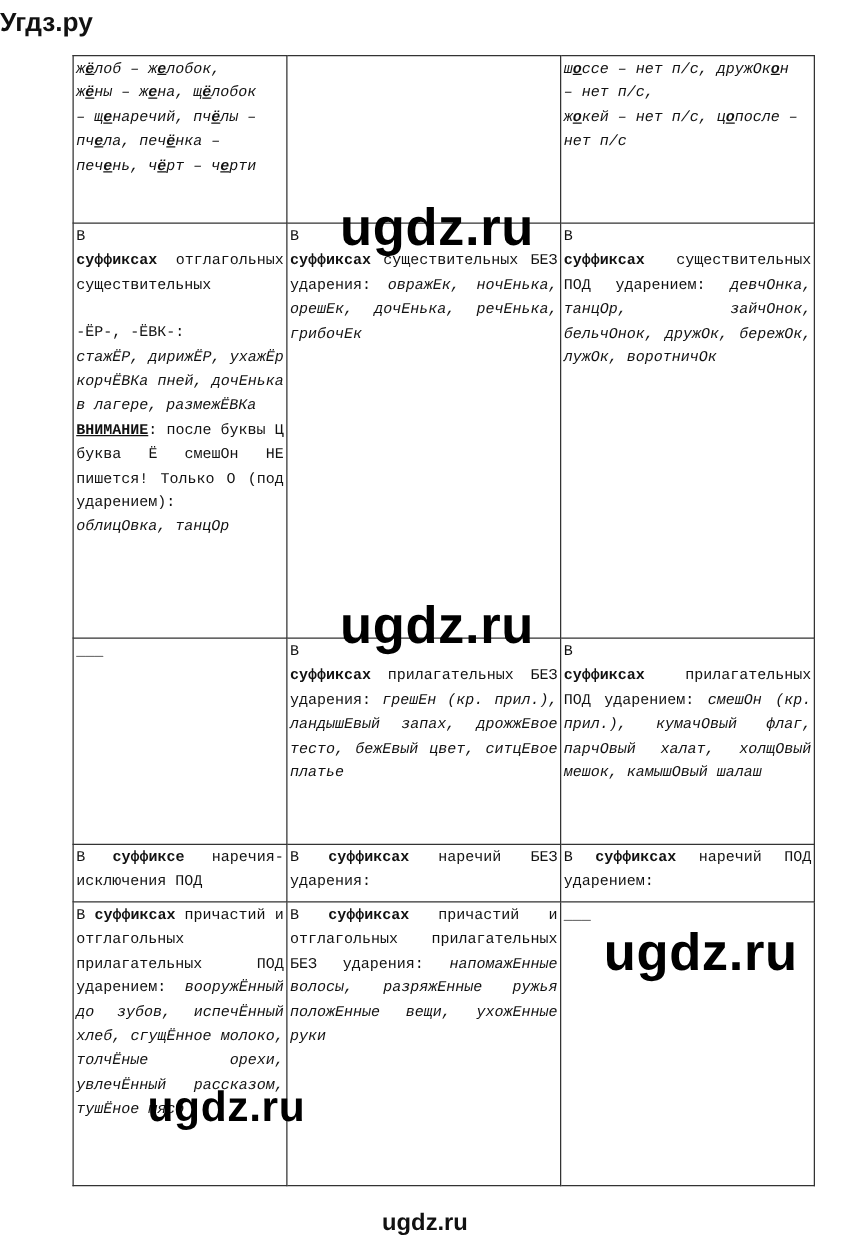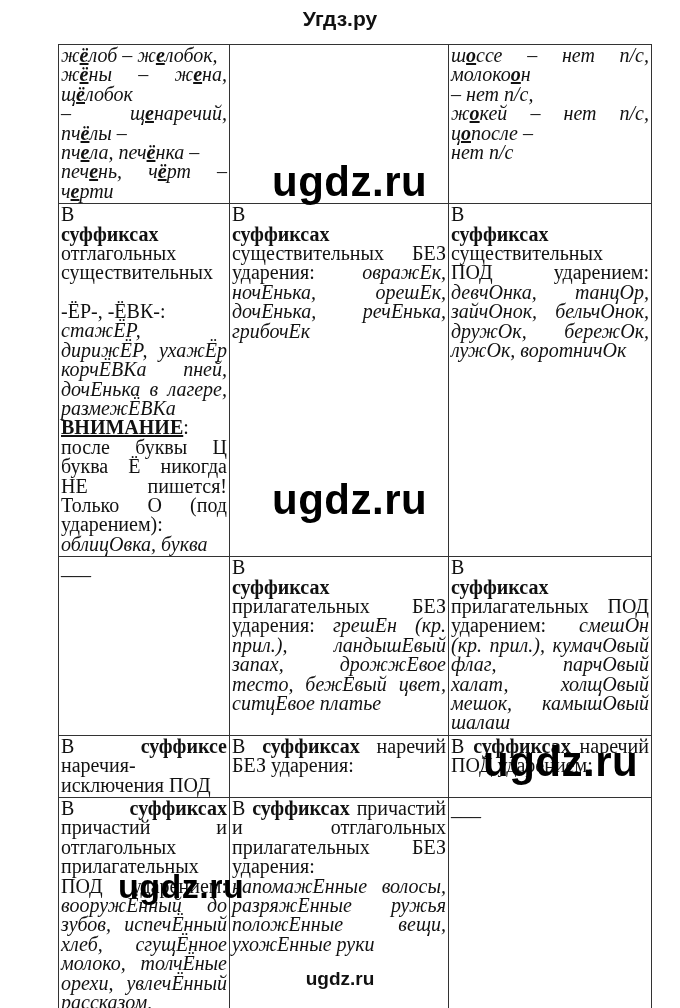--- a/index.html
+++ b/index.html
@@ -1,20 +1,20 @@
 <!DOCTYPE html>
 <html><head>
 <meta charset="utf-8">
 <style>
   html, body { margin: 0; padding: 0; background: #ffffff; }
   body { width: 680px; height: 1008px; position: relative; overflow: hidden; font-family: "Liberation Serif", serif; color: #111; }
-  .site-title { position: absolute; top: 0; left: 0; width: 680px; text-align: center; font-family: "Liberation Sans", sans-serif; font-weight: bold; font-size: 21px; line-height: 30px; padding-top: 4px; color: #111; }
+  .site-title { position: absolute; top: 0; left: 0; width: 680px; text-align: left; font-family: "Liberation Sans", sans-serif; font-weight: bold; font-size: 21px; line-height: 30px; padding-top: 4px; color: #111; }
   .site-footer { position: absolute; top: 968px; left: 0; width: 680px; text-align: center; font-family: "Liberation Sans", sans-serif; font-weight: bold; font-size: 19px; color: #111; }
   .grid { position: absolute; left: 58px; top: 44px; width: 592px; border-collapse: collapse; table-layout: fixed; }
-  .grid td { border: 1.5px solid #333; vertical-align: top; padding: 1px 2px 2px 2px; font-size: 20px; line-height: 19.4px; text-align: justify; }
+  .grid td { border: 1.5px solid #333; vertical-align: top; padding: 1px 2px 2px 2px; font-size: 12px; line-height: 19.4px; text-align: justify; font-family: Liberation Mono, monospace; }
   .grid td.c1 { width: 166px; }
   .grid td.c2 { width: 214px; }
   .grid td.c3 { width: 198px; }
   .it { font-style: italic; }
   .b { font-weight: bold; }
   .u { text-decoration: underline; }
   .ul-letter { font-weight: bold; text-decoration: underline; }
   .line { display: block; }
   .sp { display: block; height: 19px; }
   .wm { position: absolute; font-family: "Liberation Sans", sans-serif; font-weight: bold; color: #000; letter-spacing: 0.5px; }
@@ -34,37 +34,37 @@
       <tr style="height:134px;">
     <td class="c1 it">
       <span class="line"><span>ж</span><span class="ul-letter">ё</span><span>лоб – ж</span><span class="ul-letter">е</span><span>лобок,</span></span>
       <span class="line"><span>ж</span><span class="ul-letter">ё</span><span>ны – ж</span><span class="ul-letter">е</span><span>на, щ</span><span class="ul-letter">ё</span><span>лобок</span></span>
       <span class="line"><span>– щ</span><span class="ul-letter">е</span><span>наречий, пч</span><span class="ul-letter">ё</span><span>лы –</span></span>
       <span class="line"><span>пч</span><span class="ul-letter">е</span><span>ла, печ</span><span class="ul-letter">ё</span><span>нка –</span></span>
       <span class="line"><span>печ</span><span class="ul-letter">е</span><span>нь, ч</span><span class="ul-letter">ё</span><span>рт – ч</span><span class="ul-letter">е</span><span>рти</span></span>
     </td>
     <td class="c2"><span></span></td>
     <td class="c3 it">
-      <span class="line"><span>ш</span><span class="ul-letter">о</span><span>ссе – нет п/с, молоко</span><span class="ul-letter">о</span><span>н</span></span>
+      <span class="line"><span>ш</span><span class="ul-letter">о</span><span>ссе – нет п/с, дружОк</span><span class="ul-letter">о</span><span>н</span></span>
       <span class="line"><span>– нет п/с,</span></span>
       <span class="line"><span>ж</span><span class="ul-letter">о</span><span>кей – нет п/с, ц</span><span class="ul-letter">о</span><span>после –</span></span>
       <span class="line"><span>нет п/с</span></span>
     </td>
   </tr>
 
   <tr style="height:332px;">
     <td class="c1">
       <span class="line">В</span>
       <span class="b">суффиксах</span>
       <span>отглагольных существительных</span>
       <span class="sp"></span>
       <span class="line"> -ЁР-,  -ЁВК-:</span>
       <span class="it">стажЁР, дирижЁР, ухажЁр корчЁВКа пней, дочЕнька в лагере, размежЁВКа</span><br>
-      <span class="b u">ВНИМАНИЕ</span><span>: после буквы Ц буква Ё никогда НЕ пишется! Только О (под ударением):</span>
-      <span class="it line">облицОвка, буква</span>
+      <span class="b u">ВНИМАНИЕ</span><span>: после буквы Ц буква Ё смешОн НЕ пишется! Только О (под ударением):</span>
+      <span class="it line">облицОвка, танцОр</span>
     </td>
     <td class="c2">
       <span class="line">В</span>
       <span class="b">суффиксах</span>
       <span>существительных БЕЗ ударения:</span>
       <span class="it">овражЕк, ночЕнька, орешЕк, дочЕнька, речЕнька, грибочЕк</span>
     </td>
     <td class="c3">
       <span class="line">В</span>
       <span class="b">суффиксах</span>

